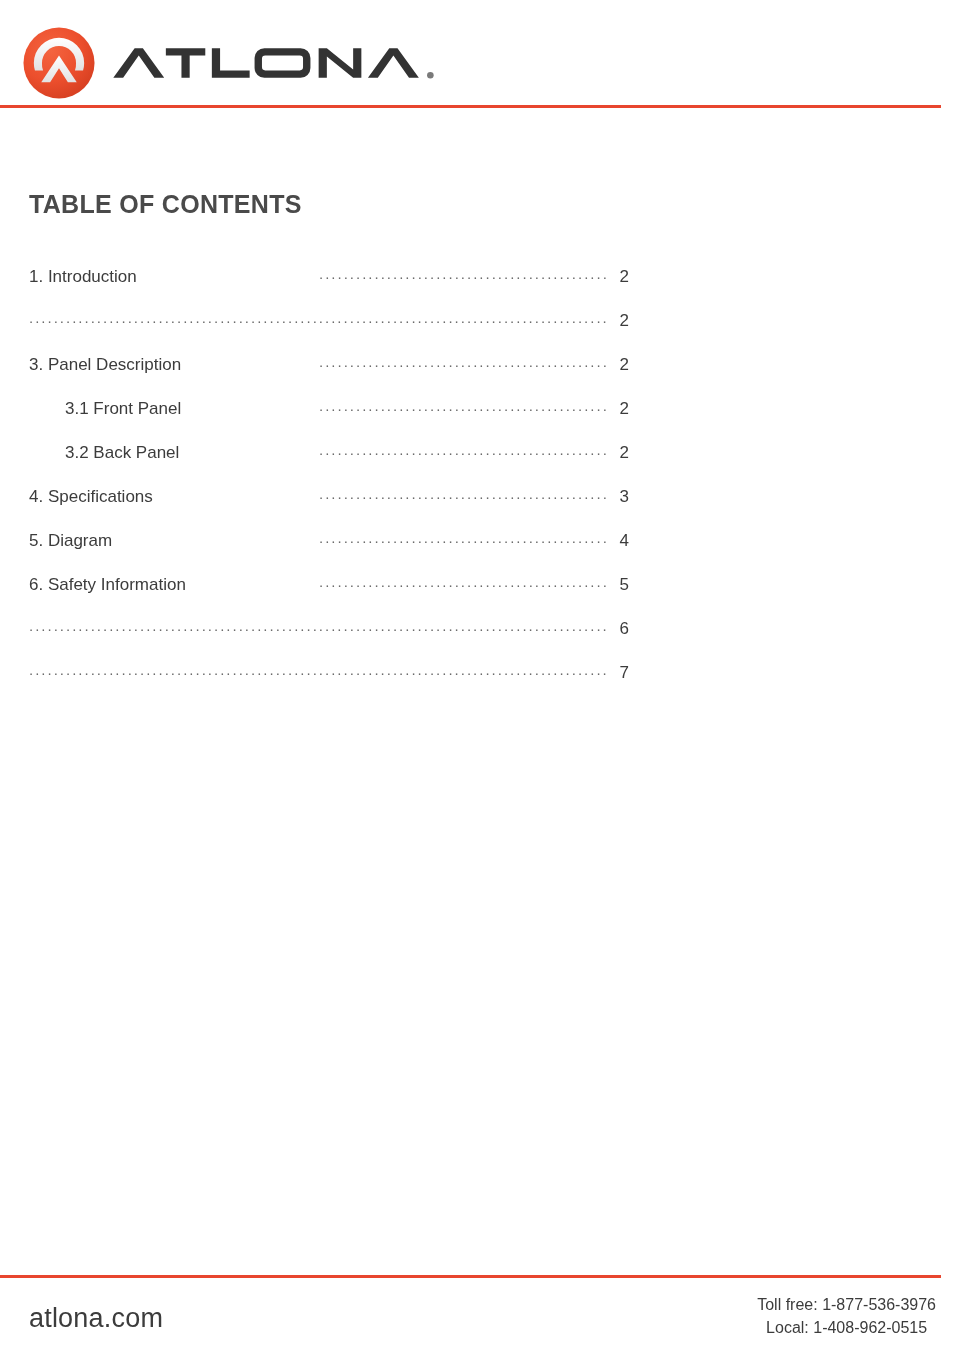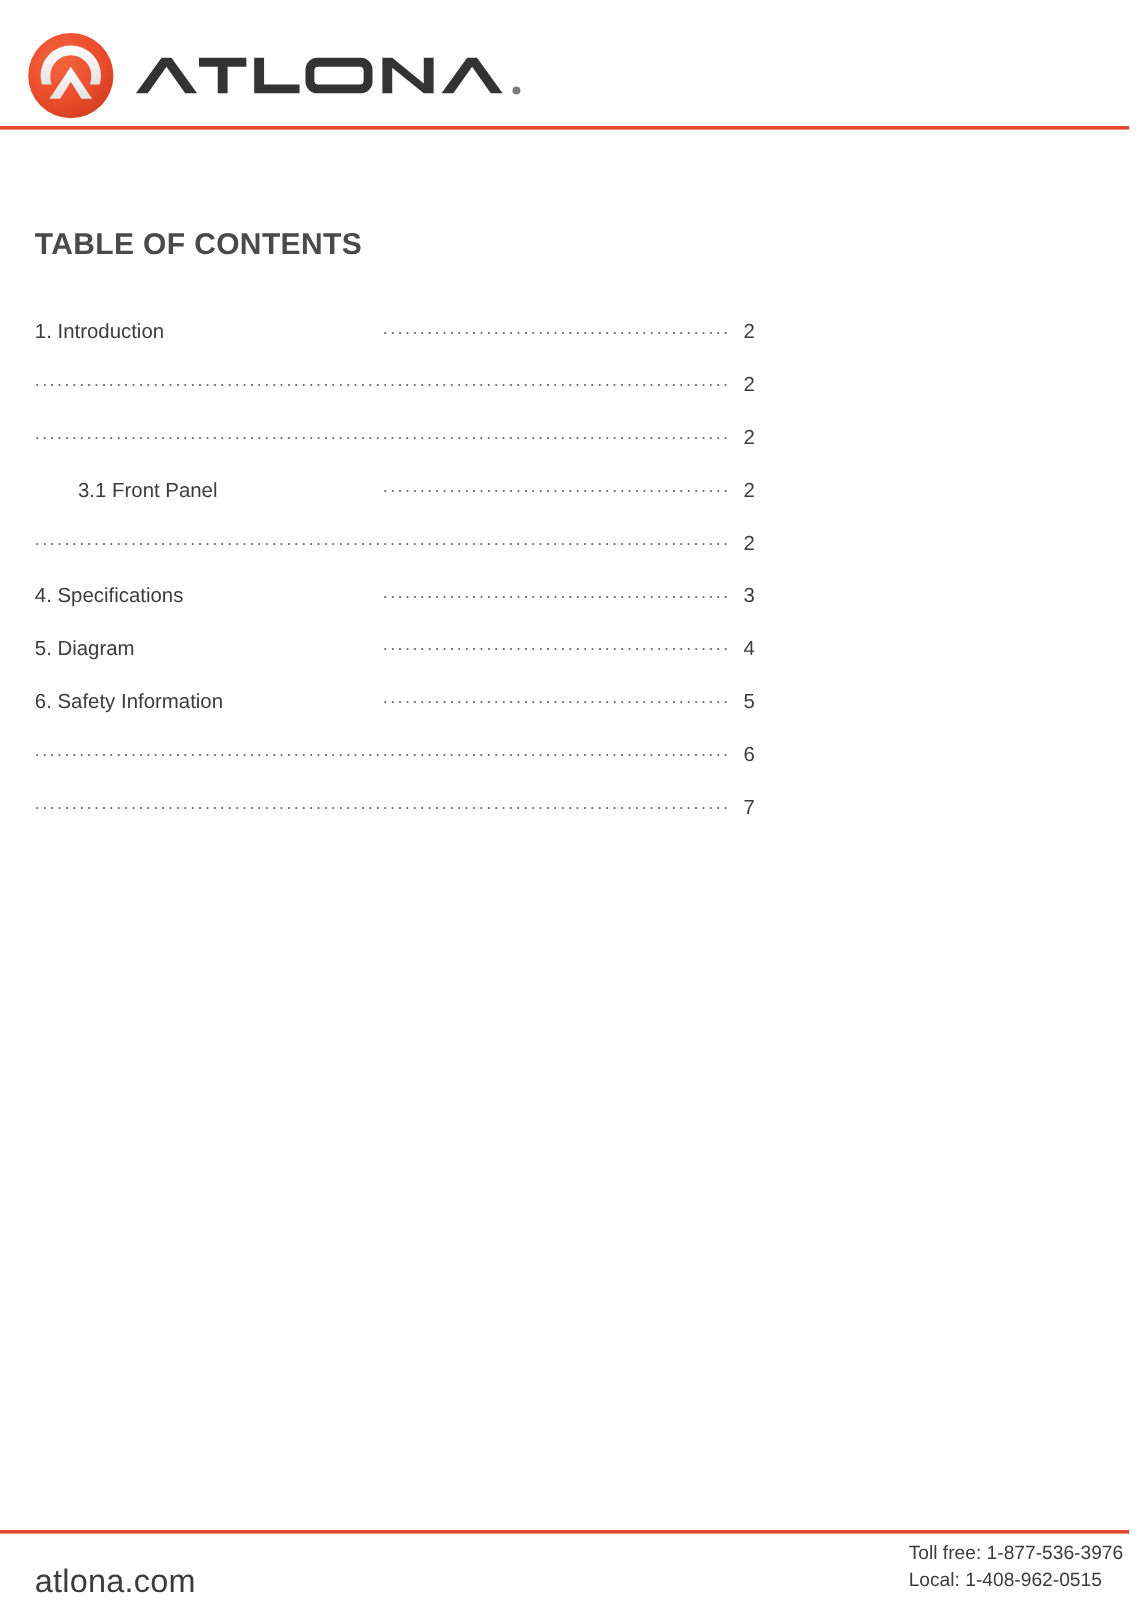--- a/index.html
+++ b/index.html
@@ -140,22 +140,22 @@
     top: 28px;
     font-size: 27px;
     font-weight: 300;
     color: #3c3c3c;
     letter-spacing: 0.2px;
   }
 
   .footer-contact {
     position: absolute;
     right: 18px;
-    top: 8px;
-    text-align: left;
+    top: 18px;
+    text-align: center;
     font-size: 16px;
     color: #3c3c3c;
     line-height: 23px;
   }
 
   .footer-contact div { white-space: nowrap; }
 </style>
 </head>
 <body>
 
@@ -219,29 +219,31 @@
       <li class="toc-row level-1">
         <span class="toc-label">1. Introduction</span>
         <span class="toc-dots">..................................................................................................</span>
         <span class="toc-page">2</span>
       </li>
       <li class="toc-row level-1">
         <span class="toc-dots">..................................................................................................</span>
         <span class="toc-page">2</span>
       </li>
       <li class="toc-row level-1">
+        <span class="toc-label">3. Panel Description</span>
         <span class="toc-dots">..................................................................................................</span>
         <span class="toc-page">2</span>
       </li>
       <li class="toc-row level-2">
         <span class="toc-label">3.1 Front Panel</span>
         <span class="toc-dots">..................................................................................................</span>
         <span class="toc-page">2</span>
       </li>
       <li class="toc-row level-2">
+        <span class="toc-label">3.2 Back Panel</span>
         <span class="toc-dots">..................................................................................................</span>
         <span class="toc-page">2</span>
       </li>
       <li class="toc-row level-1">
         <span class="toc-label">4. Specifications</span>
         <span class="toc-dots">..................................................................................................</span>
         <span class="toc-page">3</span>
       </li>
       <li class="toc-row level-1">
         <span class="toc-label">5. Diagram</span>

